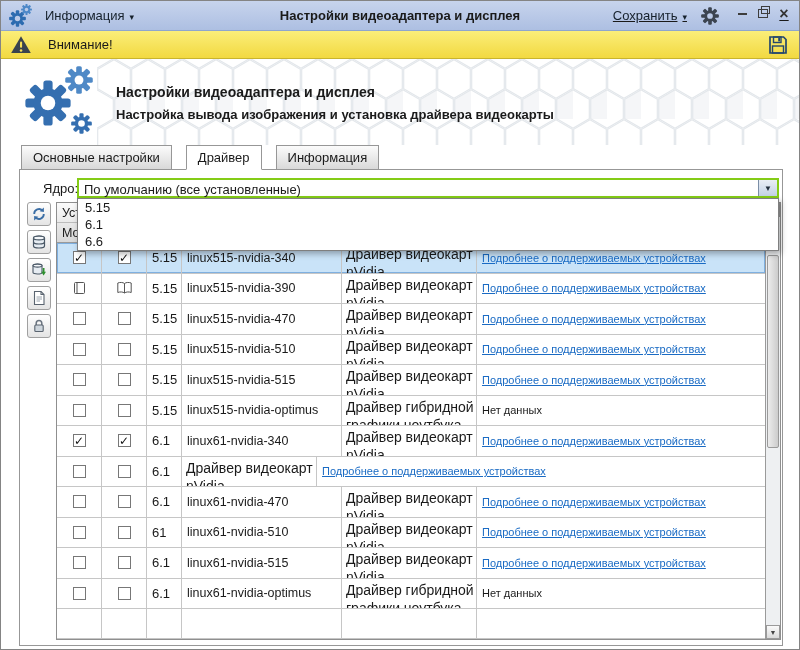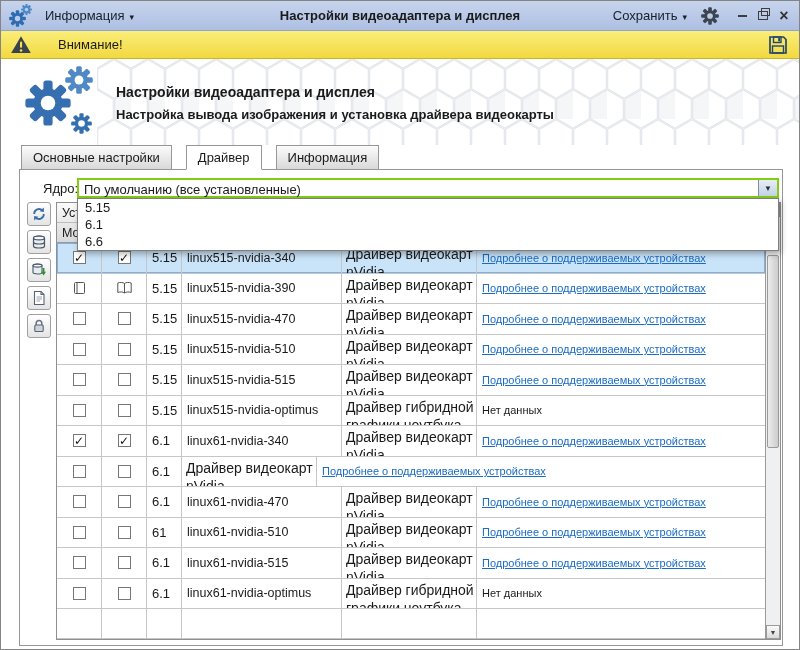--- a/index.html
+++ b/index.html
@@ -6,31 +6,31 @@
   .window{position:relative;width:800px;height:650px;box-sizing:border-box;border:1px solid #848484;
           background:#fff;font-family:"Liberation Sans","DejaVu Sans",sans-serif;font-size:13px;color:#1a1a1a;overflow:hidden;}
 
   
   .titlebar{position:absolute;left:0;top:0;right:0;height:30px;background:linear-gradient(#c7d4ed,#adbfe2);
             border-bottom:1px solid #8ea6cd;display:flex;align-items:center;padding:0 8px;gap:12px;box-sizing:border-box;}
   .app-icon{flex:0 0 auto;}
   .tb-btn{display:flex;align-items:center;gap:5px;color:#15202b;cursor:default;}
   .darr{font-size:9px;position:relative;top:1px;}
   .tb-title{position:absolute;left:0;right:0;text-align:center;font-weight:700;pointer-events:none;}
-  .tb-right{margin-left:auto;display:flex;align-items:center;gap:14px;z-index:2;}
+  .tb-right{margin-left:auto;display:flex;gap:14px;z-index:2;text-decoration:underline;}
   .wcs{display:flex;gap:7px;align-items:flex-start;margin-left:2px;}
   .wc{width:14px;height:14px;display:flex;align-items:center;justify-content:center;color:#333;}
   .wc-min{width:9px;height:0;border-bottom:2px solid #3d3d3d;}
   .wc-rest{position:relative;width:8px;height:7px;border:1px solid #3d3d3d;}
   .wc-rest::before{content:"";position:absolute;left:2px;top:-4px;width:7px;height:6px;border:1px solid #3d3d3d;}
   .wc-close{font-size:16px;font-weight:700;line-height:13px;}
 
   
   .warnbar{position:absolute;left:0;top:30px;right:0;height:28px;background:linear-gradient(#fbee79,#f2d941);
-           border-bottom:1px solid #c9b42e;display:flex;align-items:center;gap:26px;padding:0 9px;box-sizing:border-box;}
+           border-bottom:1px solid #c9b42e;display:flex;align-items:center;gap:16px;padding:0 9px;box-sizing:border-box;}
   .spacer{flex:1;}
   .floppy-btn{width:24px;height:24px;display:flex;align-items:center;justify-content:center;}
 
   
   .hdr{position:absolute;left:0;top:58px;right:0;height:86px;background:#fff;overflow:hidden;}
   .hexbg{position:absolute;left:96px;top:0;}
   .hdr-gears{position:absolute;left:24px;top:6px;width:80px;height:76px;}
   .hg{position:absolute;}
   .hg1{left:0;top:15px;}
   .hg2{left:40px;top:1px;}

